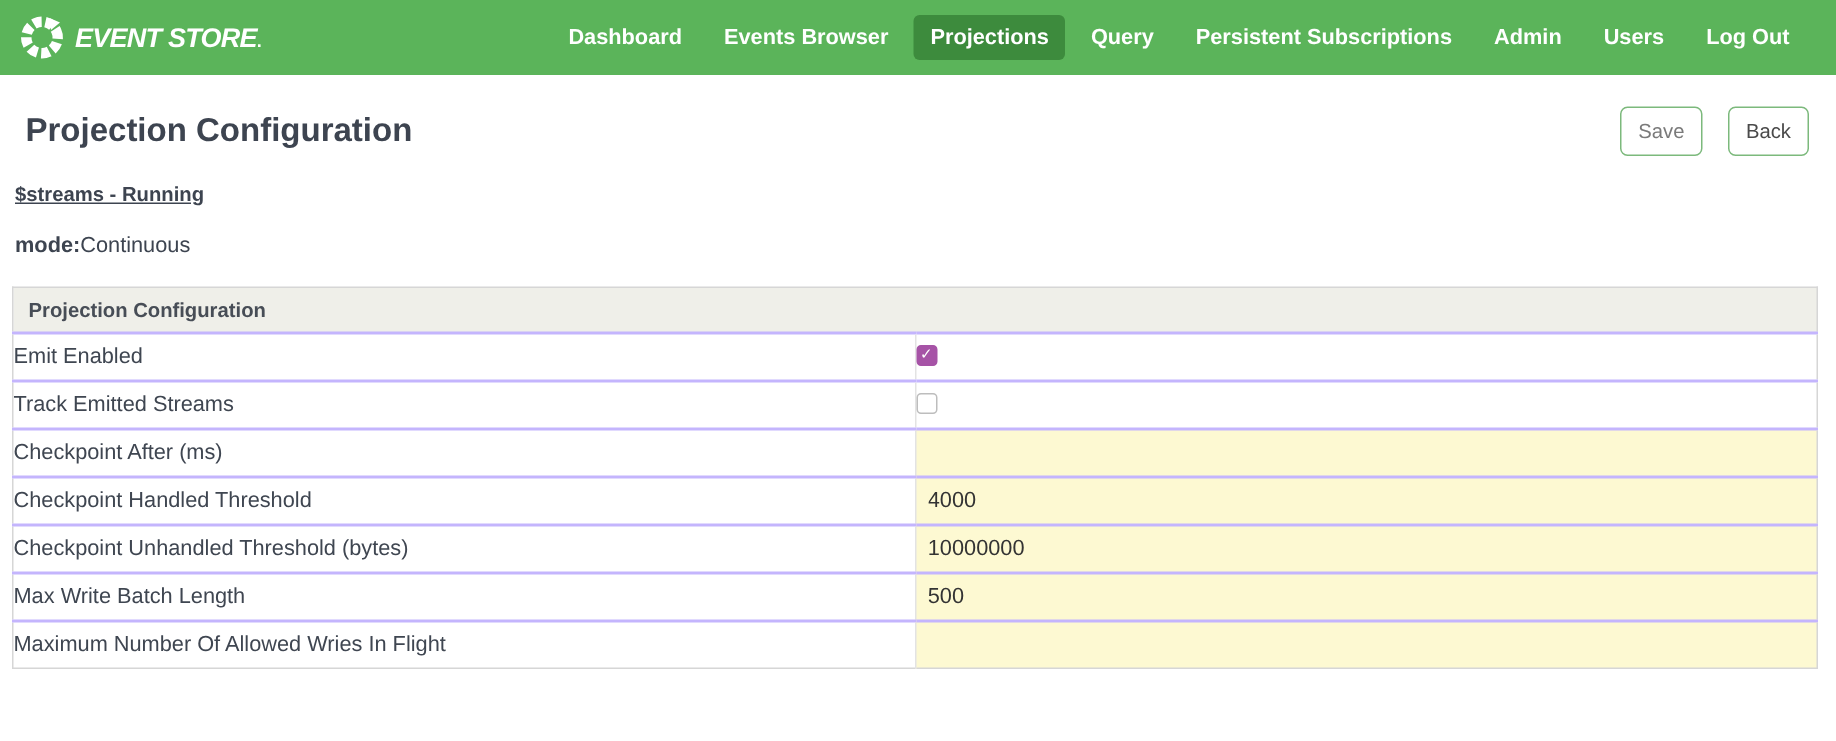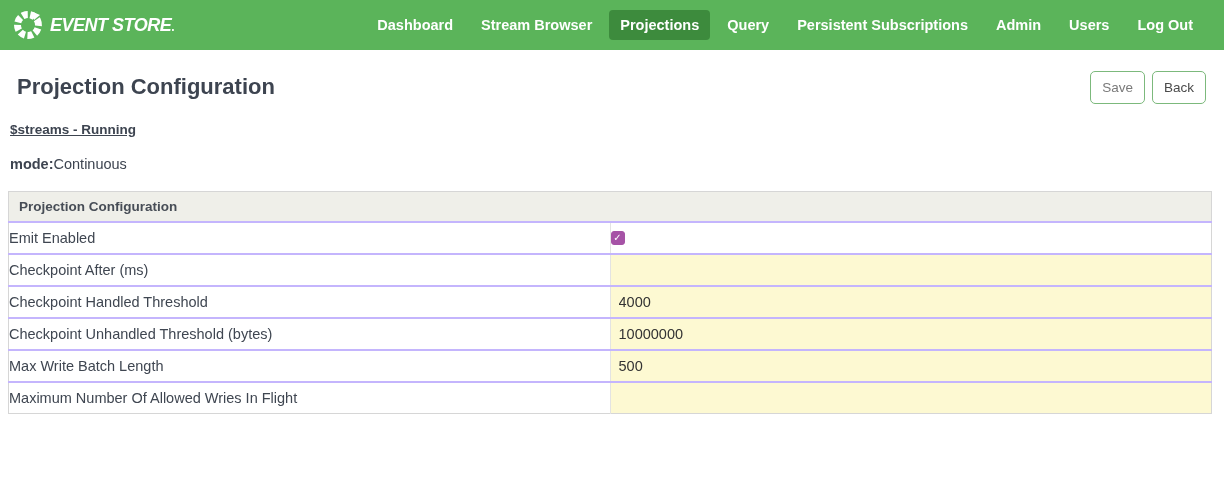--- a/index.html
+++ b/index.html
@@ -59,21 +59,21 @@
     align-items: flex-start;
     justify-content: space-between;
     padding: 20px 18px 0 17px;
   }
   .page-title {
     font-size: 22px;
     font-weight: bold;
     color: #3d4450;
     margin: 4px 0 0 0;
   }
-  .header-buttons { display: flex; gap: 7px; margin-top: 1px; }
+  .header-buttons { display: flex; gap: 17px; margin-top: 1px; }
   .btn {
     background: #ffffff;
     border: 1px solid #7cb97c;
     border-radius: 5px;
     font-family: "Liberation Sans", sans-serif;
     font-size: 13.5px;
     padding: 8px 11px;
     cursor: pointer;
     min-width: 41px;
   }
@@ -167,21 +167,21 @@
 <div class="navbar">
   <div class="logo">
     <svg class="logo-ring" width="32" height="32" viewBox="0 0 32 32">
       <circle cx="16" cy="16" r="10.5" fill="none" stroke="#ffffff" stroke-width="7" stroke-dasharray="5.5 2.5" transform="rotate(-25 16 16)"></circle>
       <path d="M21 3 L28 6 L22 11 Z" fill="#ffffff"></path>
     </svg>
     <span class="logo-text"><span>EVENT STORE</span><span class="logo-dot">.</span></span>
   </div>
   <nav class="nav-menu">
       <a class="nav-item">Dashboard</a>
-      <a class="nav-item">Stream Browser</a>
+      <a class="nav-item">Events Browser</a>
       <a class="nav-item active">Projections</a>
       <a class="nav-item">Query</a>
       <a class="nav-item">Persistent Subscriptions</a>
       <a class="nav-item">Admin</a>
       <a class="nav-item">Users</a>
       <a class="nav-item">Log Out</a>
     </nav>
 </div>
 
 <div class="page-header">
@@ -202,20 +202,24 @@
     <tr>
       <th colspan="2">Projection Configuration</th>
     </tr>
   </thead>
   <tbody>
   <tr>
     <td class="cell-label">Emit Enabled</td>
     <td class="cell-value cell-checkbox"><span class="checkbox checked">✓</span></td>
   </tr>
 
+  <tr>
+    <td class="cell-label">Track Emitted Streams</td>
+    <td class="cell-value cell-checkbox"><span class="checkbox unchecked"></span></td>
+  </tr>
 
   <tr>
     <td class="cell-label">Checkpoint After (ms)</td>
     <td class="cell-value cell-input">
           <input type="text" class="value-input" style="">
         </td>
   </tr>
 
   <tr>
     <td class="cell-label">Checkpoint Handled Threshold</td>

